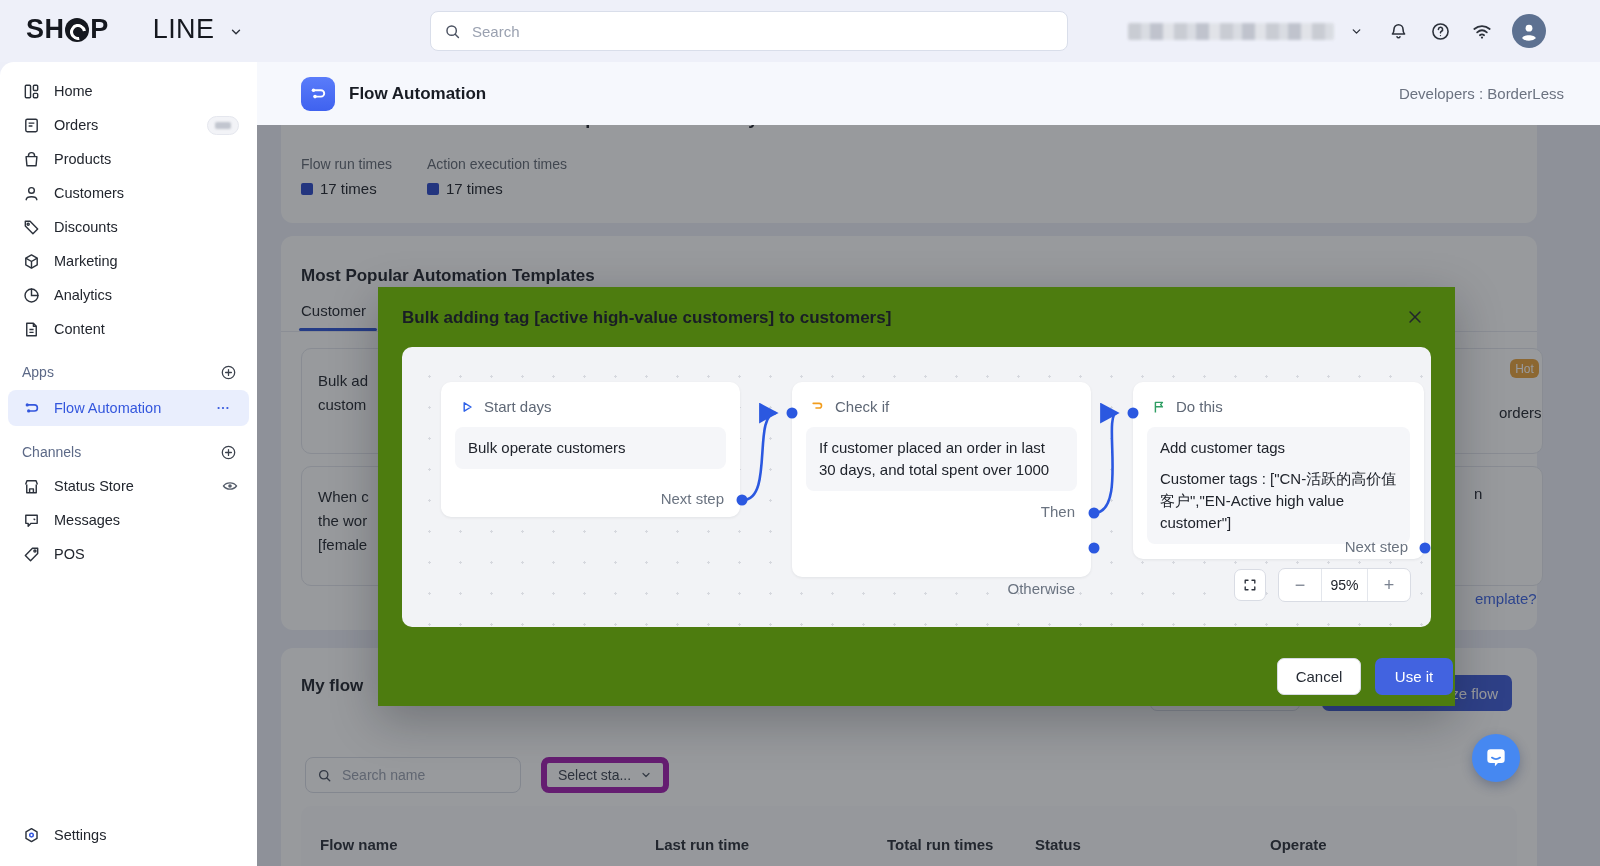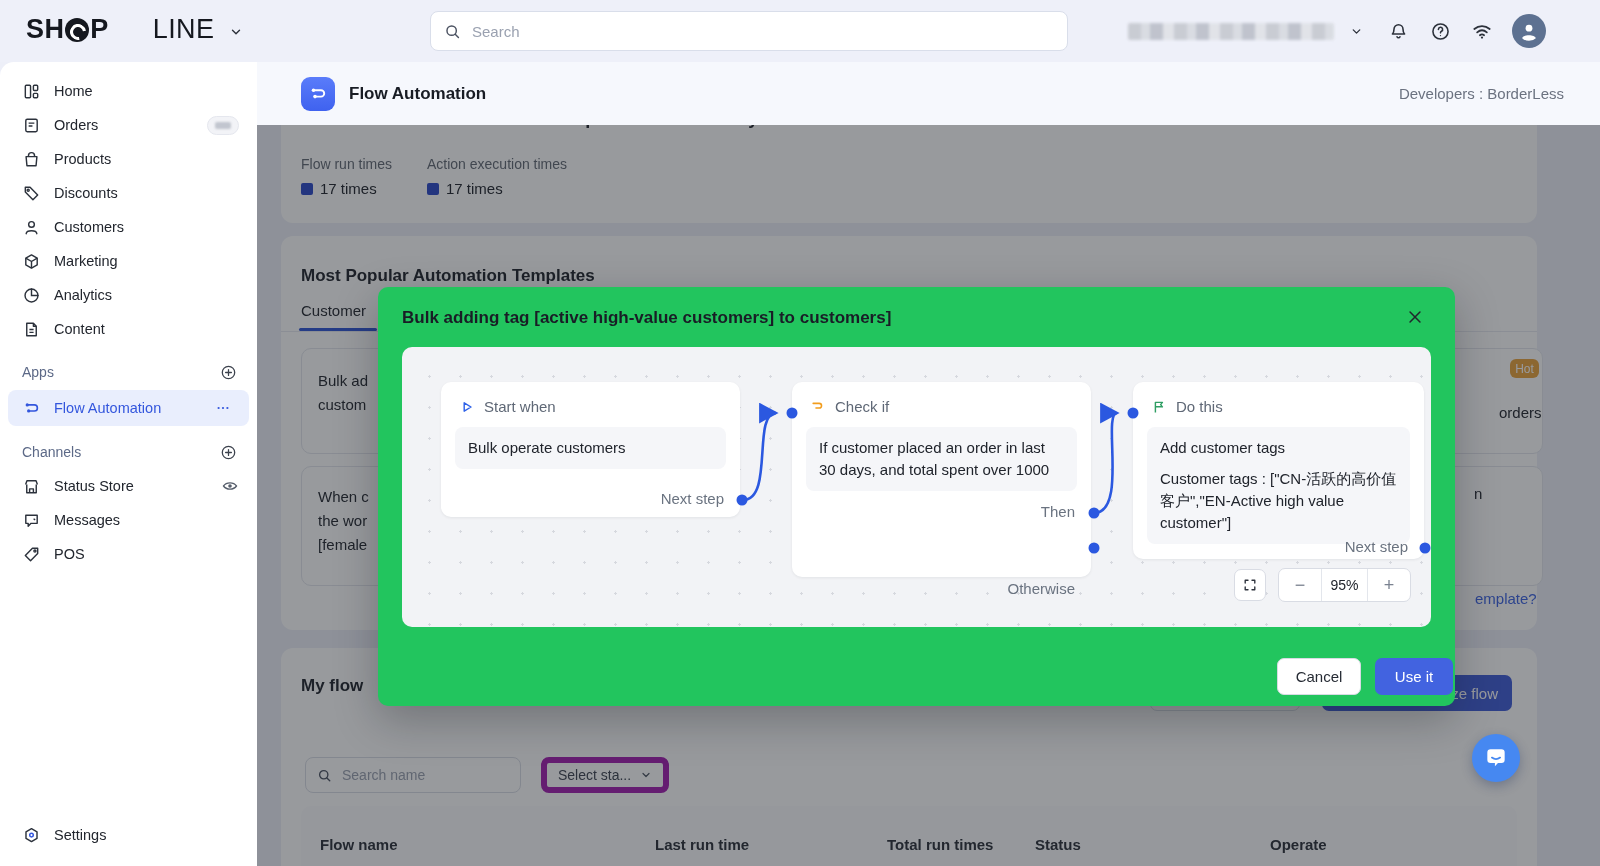--- a/index.html
+++ b/index.html
@@ -94,21 +94,21 @@
   .mf-select { position:absolute; left:260px; top:109px; width:128px; height:36px; background:#fff;
     border:6px solid #a21caf; border-radius:8px; display:flex; align-items:center; justify-content:space-between;
     padding:0 11px; font-size:14px; color:#3c4350; }
   .mf-table { position:absolute; left:20px; top:158px; width:1216px; height:72px; background:#fbfcfe;
     border-radius:10px 10px 0 0; }
   .th { position:absolute; top:30px; font-size:15px; font-weight:700; color:#2a2f38; }
 
   .dim { position:absolute; inset:0; background:rgba(27,30,38,.45); z-index:5; }
 
   
-  .modal { position:absolute; left:378px; top:287px; width:1077px; height:419px; background:#22c55e; border-radius:10px;
+  .modal { position:absolute; left:378px; top:287px; width:1077px; height:419px; background:#4d7c0f; border-radius:0;
     z-index:10; box-shadow:0 14px 44px rgba(15,18,26,.28); }
   .modal-title { position:absolute; left:24px; top:21px; font-size:17px; font-weight:600; color:#191d26; }
   .modal-close { position:absolute; right:28px; top:18px; width:24px; height:24px; display:flex; align-items:center;
     justify-content:center; color:#21252d; cursor:pointer; }
 
   .canvas { position:absolute; left:24px; top:60px; width:1029px; height:280px; background:#f2f3f6; border-radius:10px;
     background-image:radial-gradient(circle,#d6d8de 1.3px,rgba(0,0,0,0) 1.4px); background-size:31px 31px;
     background-position:12px 14px; overflow:hidden; }
   .wires { position:absolute; left:0; top:0; z-index:2; pointer-events:none; }
   .node { position:absolute; background:#fff; border-radius:10px; box-shadow:0 1px 3px rgba(20,24,34,.07); z-index:1; }
@@ -227,35 +227,35 @@
       <span class="sicon">
           <svg width="19" height="19" viewBox="0 0 20 20" fill="none" stroke="currentColor" stroke-width="1.5" stroke-linejoin="round">
             <path d="M6.8 7 V6 a3.2 3.2 0 0 1 6.4 0 v1"></path>
             <path d="M4.3 7 h11.4 l-.9 9.5 H5.2 z"></path>
           </svg>
         </span>
       <span>Products</span>
     </div>
     <div class="side-item">
       <span class="sicon">
-          <svg width="19" height="19" viewBox="0 0 20 20" fill="none" stroke="currentColor" stroke-width="1.5" stroke-linejoin="round">
-            <path d="M3.5 8.5 v-5 h5 l8 8 -5 5 z"></path>
-            <circle cx="6.5" cy="6.5" r="1.1"></circle>
-          </svg>
-        </span>
-      <span>Discounts</span>
-    </div>
-    <div class="side-item">
-      <span class="sicon">
           <svg width="19" height="19" viewBox="0 0 20 20" fill="none" stroke="currentColor" stroke-width="1.5" stroke-linecap="round">
             <circle cx="10" cy="6.8" r="3"></circle>
             <path d="M4.4 16.5 c.5-4 10.7-4 11.2 0"></path>
           </svg>
         </span>
       <span>Customers</span>
+    </div>
+    <div class="side-item">
+      <span class="sicon">
+          <svg width="19" height="19" viewBox="0 0 20 20" fill="none" stroke="currentColor" stroke-width="1.5" stroke-linejoin="round">
+            <path d="M3.5 8.5 v-5 h5 l8 8 -5 5 z"></path>
+            <circle cx="6.5" cy="6.5" r="1.1"></circle>
+          </svg>
+        </span>
+      <span>Discounts</span>
     </div>
     <div class="side-item">
       <span class="sicon">
           <svg width="19" height="19" viewBox="0 0 20 20" fill="none" stroke="currentColor" stroke-width="1.5" stroke-linejoin="round">
             <path d="M10 3 l6 3.4 v7.2 L10 17 4 13.6 V6.4 z"></path>
             <path d="M4 6.4 L10 10 l6-3.6 M10 10 v7"></path>
           </svg>
         </span>
       <span>Marketing</span>
     </div>
@@ -473,21 +473,21 @@
       <circle cx="1023" cy="201" r="5.5" fill="#2b58e0"></circle>
     </svg>
 
     <div class="node" style="left:39px; top:35px; width:299px; height:135px;">
       <div class="node-title">
         <span>
             <svg width="16" height="16" viewBox="0 0 20 20" fill="none" stroke="#2f62e8" stroke-width="1.8" stroke-linejoin="round">
               <path d="M6.5 4.8 L15 10 6.5 15.2 z"></path>
             </svg>
           </span>
-        <span>Start when</span>
+        <span>Start days</span>
       </div>
       <div class="node-body">Bulk operate customers</div>
       <span class="port" style="top:108px;">Next step</span>
     </div>
 
     <div class="node" style="left:390px; top:35px; width:299px; height:195px;">
       <div class="node-title">
         <span>
             <svg width="16" height="16" viewBox="0 0 20 20" fill="none" stroke="#f29d1e" stroke-width="2" stroke-linecap="round">
               <path d="M4 5.5 h7.5 a2.9 2.9 0 0 1 0 5.8 H7.5"></path>

